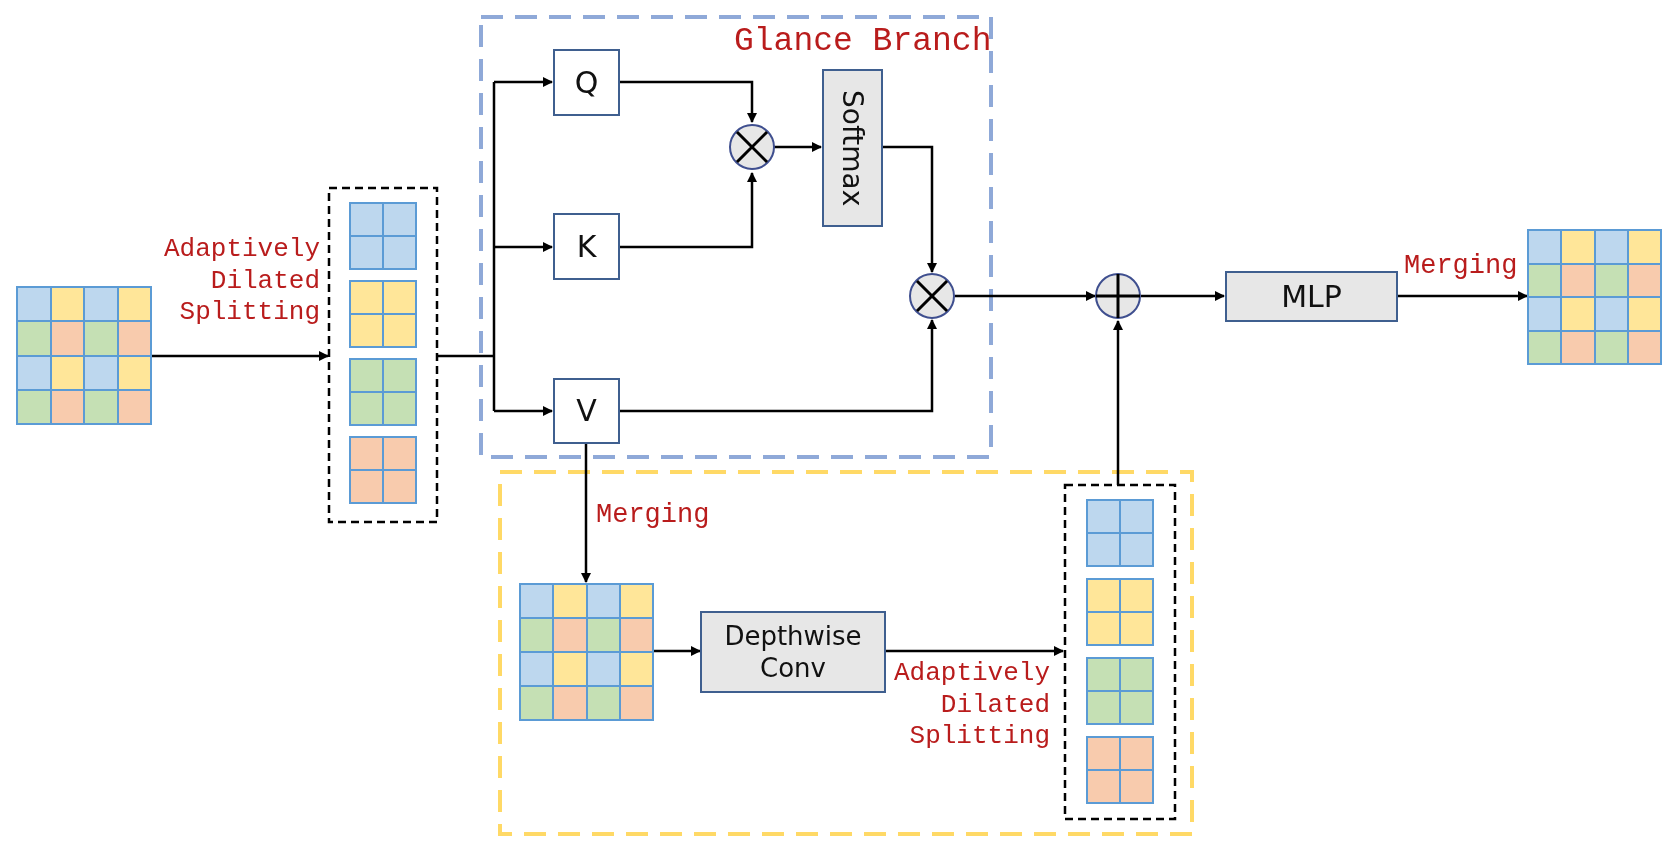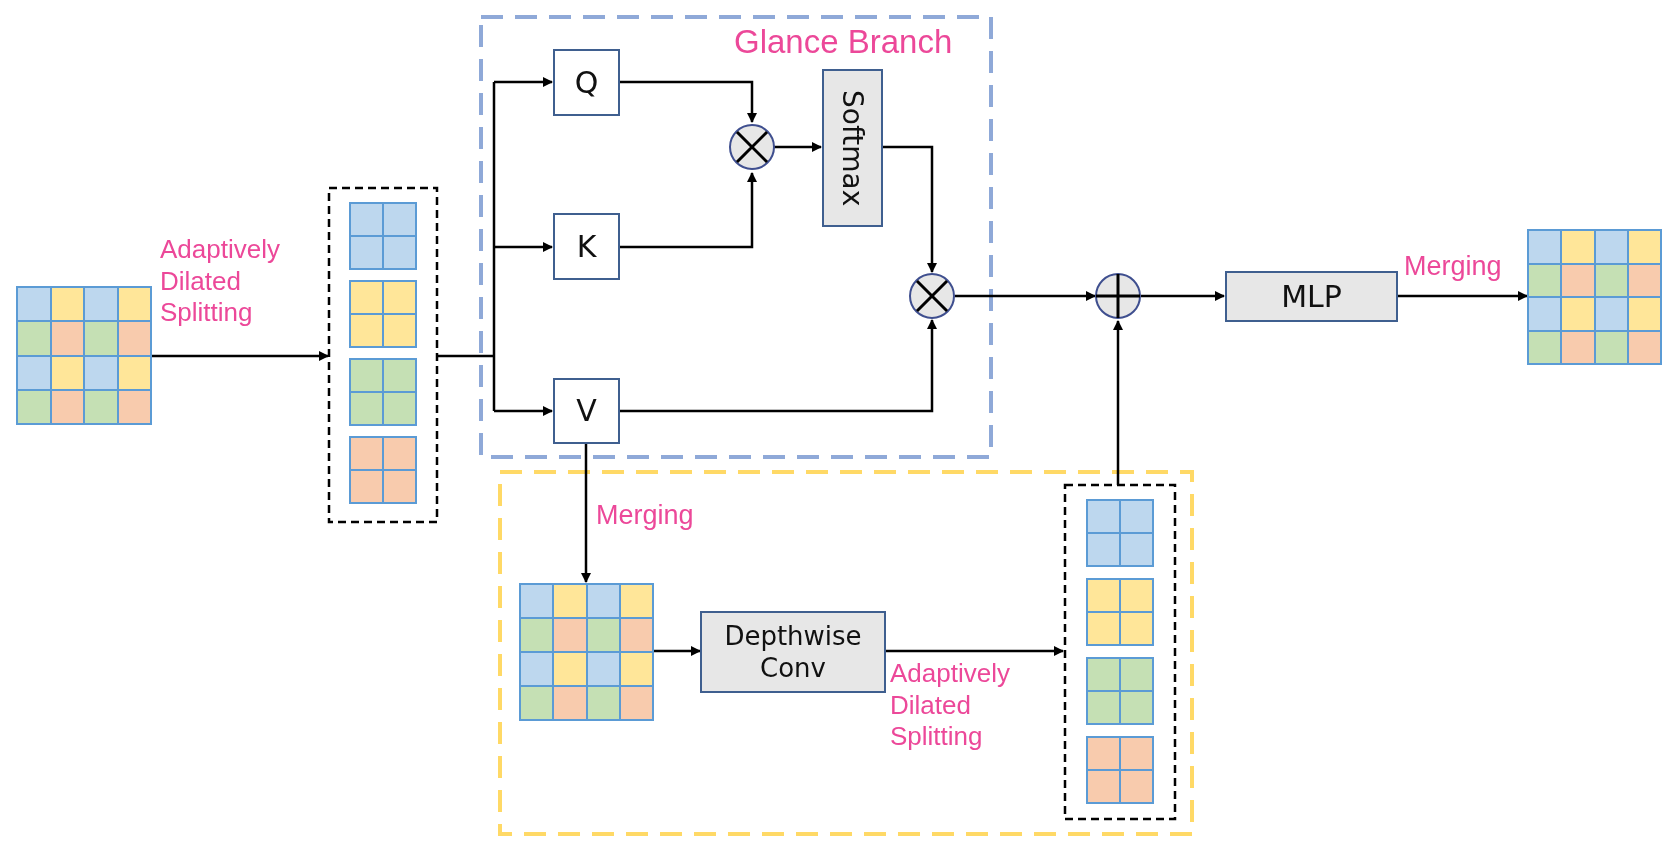--- a/index.html
+++ b/index.html
@@ -1,19 +1,19 @@
 <!DOCTYPE html>
 <html><head>
 <meta charset="utf-8">
 <style>
   html, body { margin:0; padding:0; background:#ffffff; }
   body { width:1680px; height:848px; overflow:hidden; font-family:"DejaVu Sans", sans-serif; }
   #stage { position:relative; width:1680px; height:848px; }
   svg { position:absolute; left:0; top:0; }
-  .lbl { position:absolute; font-family:Liberation Sans, sans-serif; color:#ec4899; white-space:nowrap; text-align:left; line-height:1.22; }
+  .lbl { position:absolute; font-family:Liberation Mono, monospace; color:#b91c1c; white-space:nowrap; text-align:right; line-height:1.22; }
   .box { position:absolute; box-sizing:border-box; border:2px solid #3f5f8f; display:flex; align-items:center; justify-content:center; color:#111; font-family:"DejaVu Sans", sans-serif; text-align:center; line-height:1.25; }
   .box.white { background:#ffffff; }
   .box.gray { background:#e7e7e7; }
   .vert { writing-mode: vertical-rl; }
   .grid { position:absolute; display:grid; box-sizing:border-box; border:2px solid #5b9bd5; gap:2px; background:#5b9bd5; }
   .grid > div { box-sizing:border-box; }
 </style>
 </head>
 <body>
 

